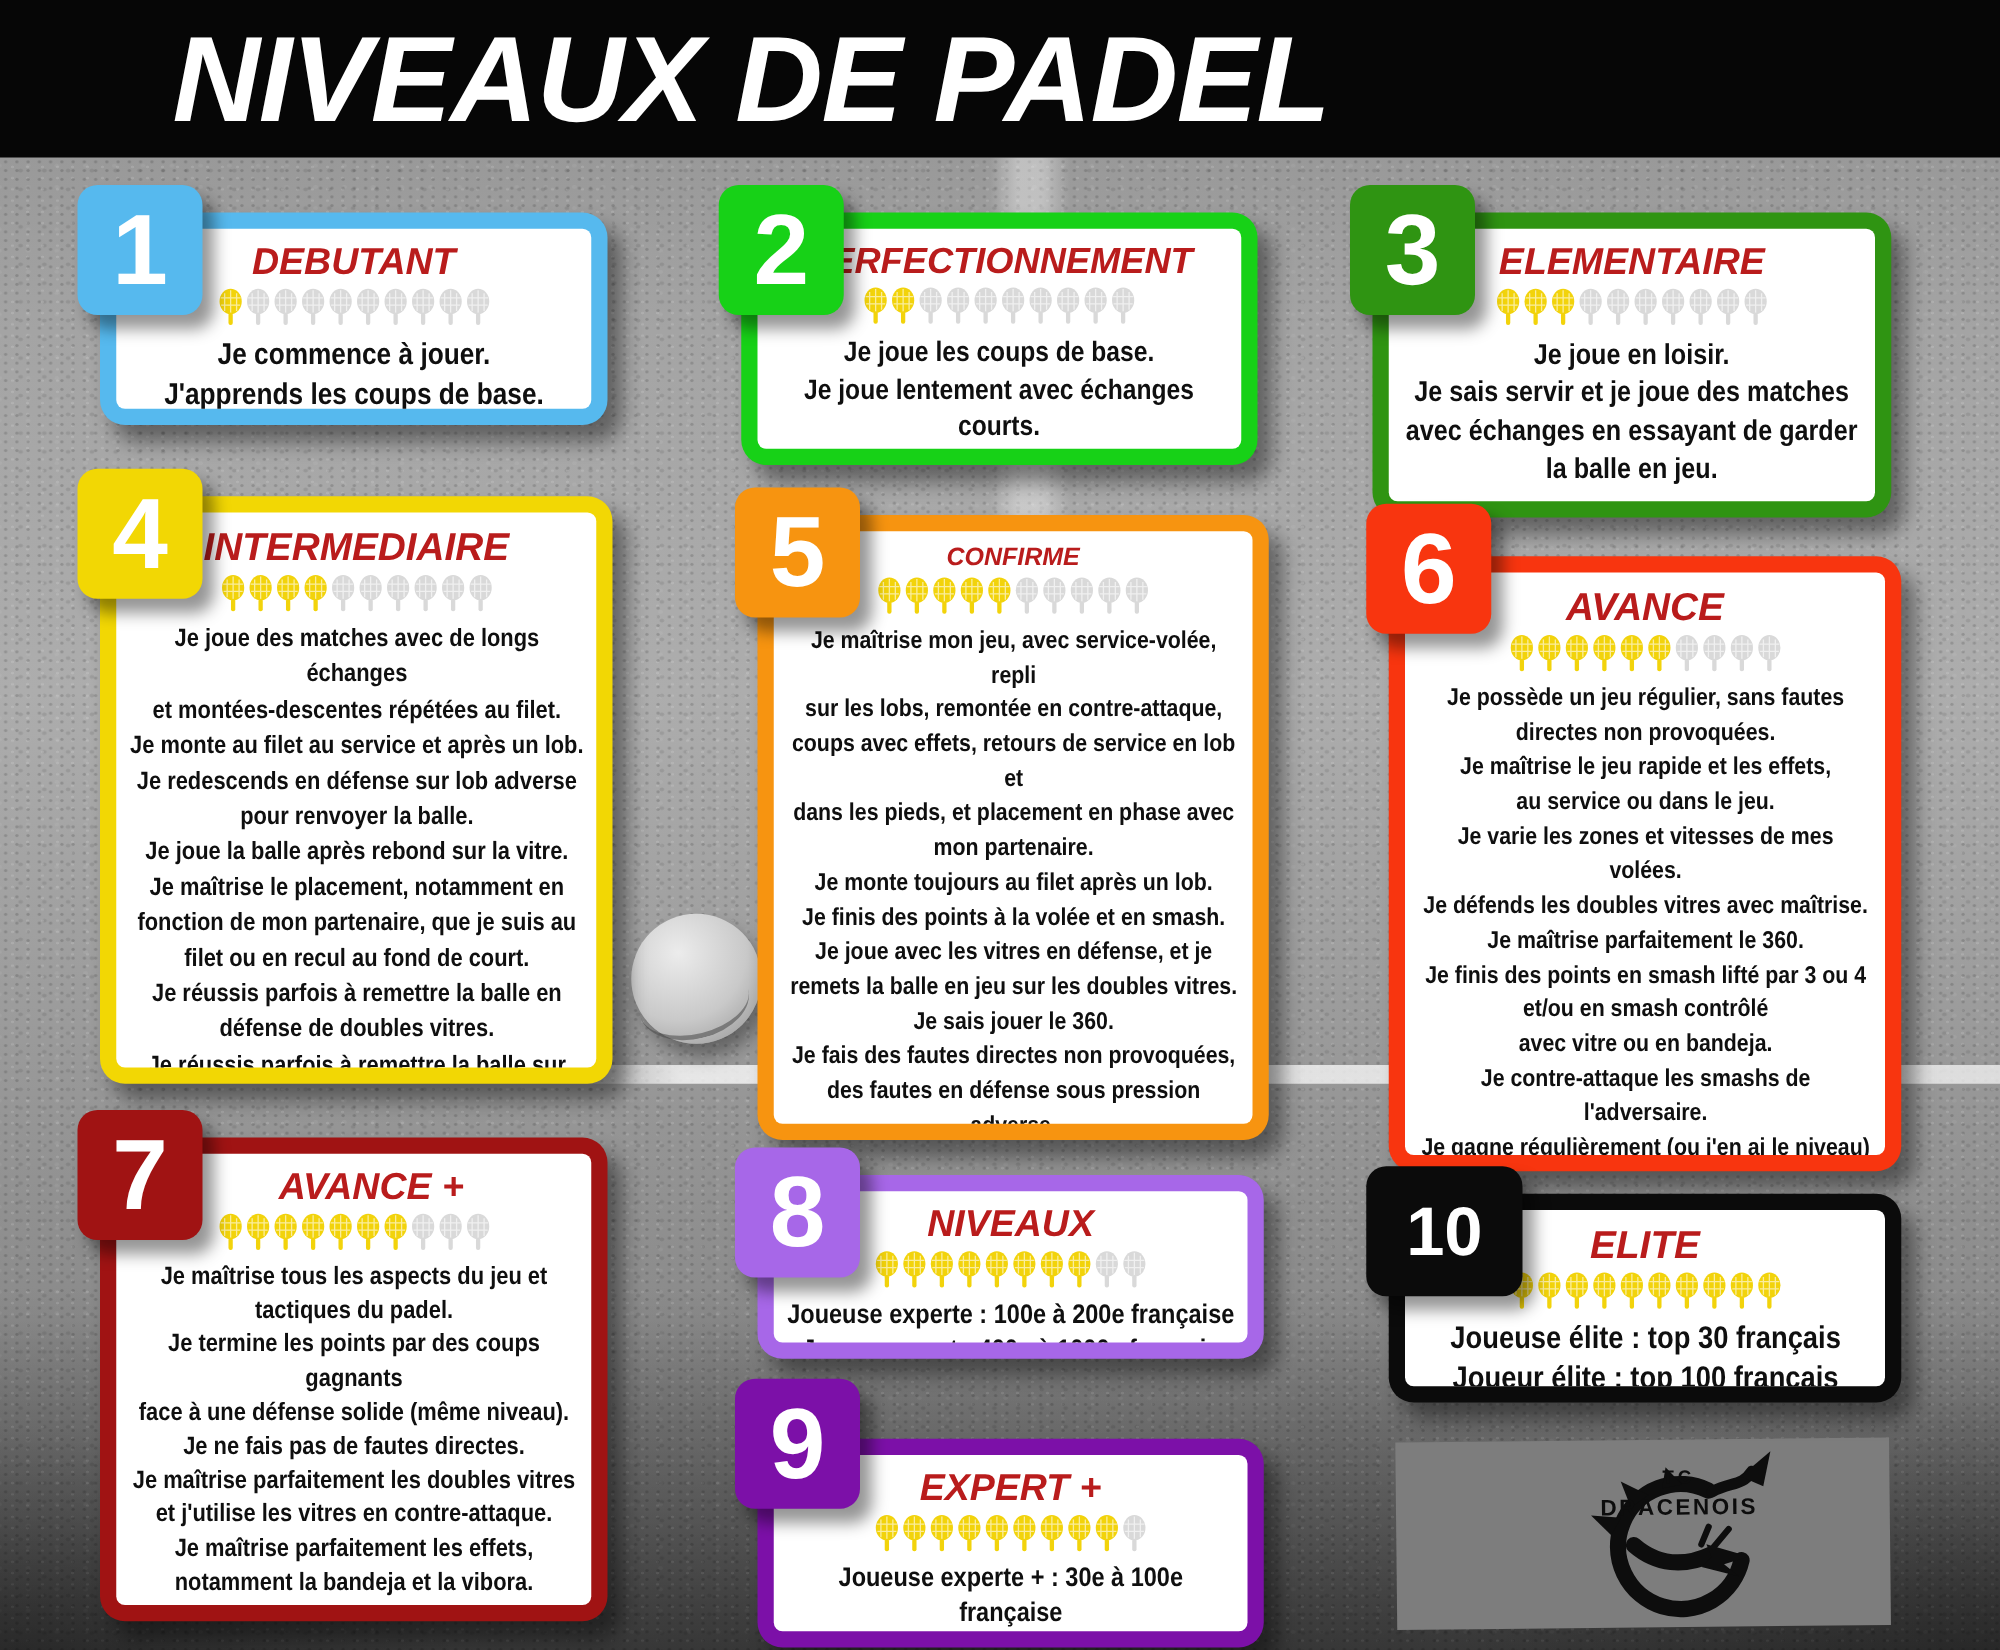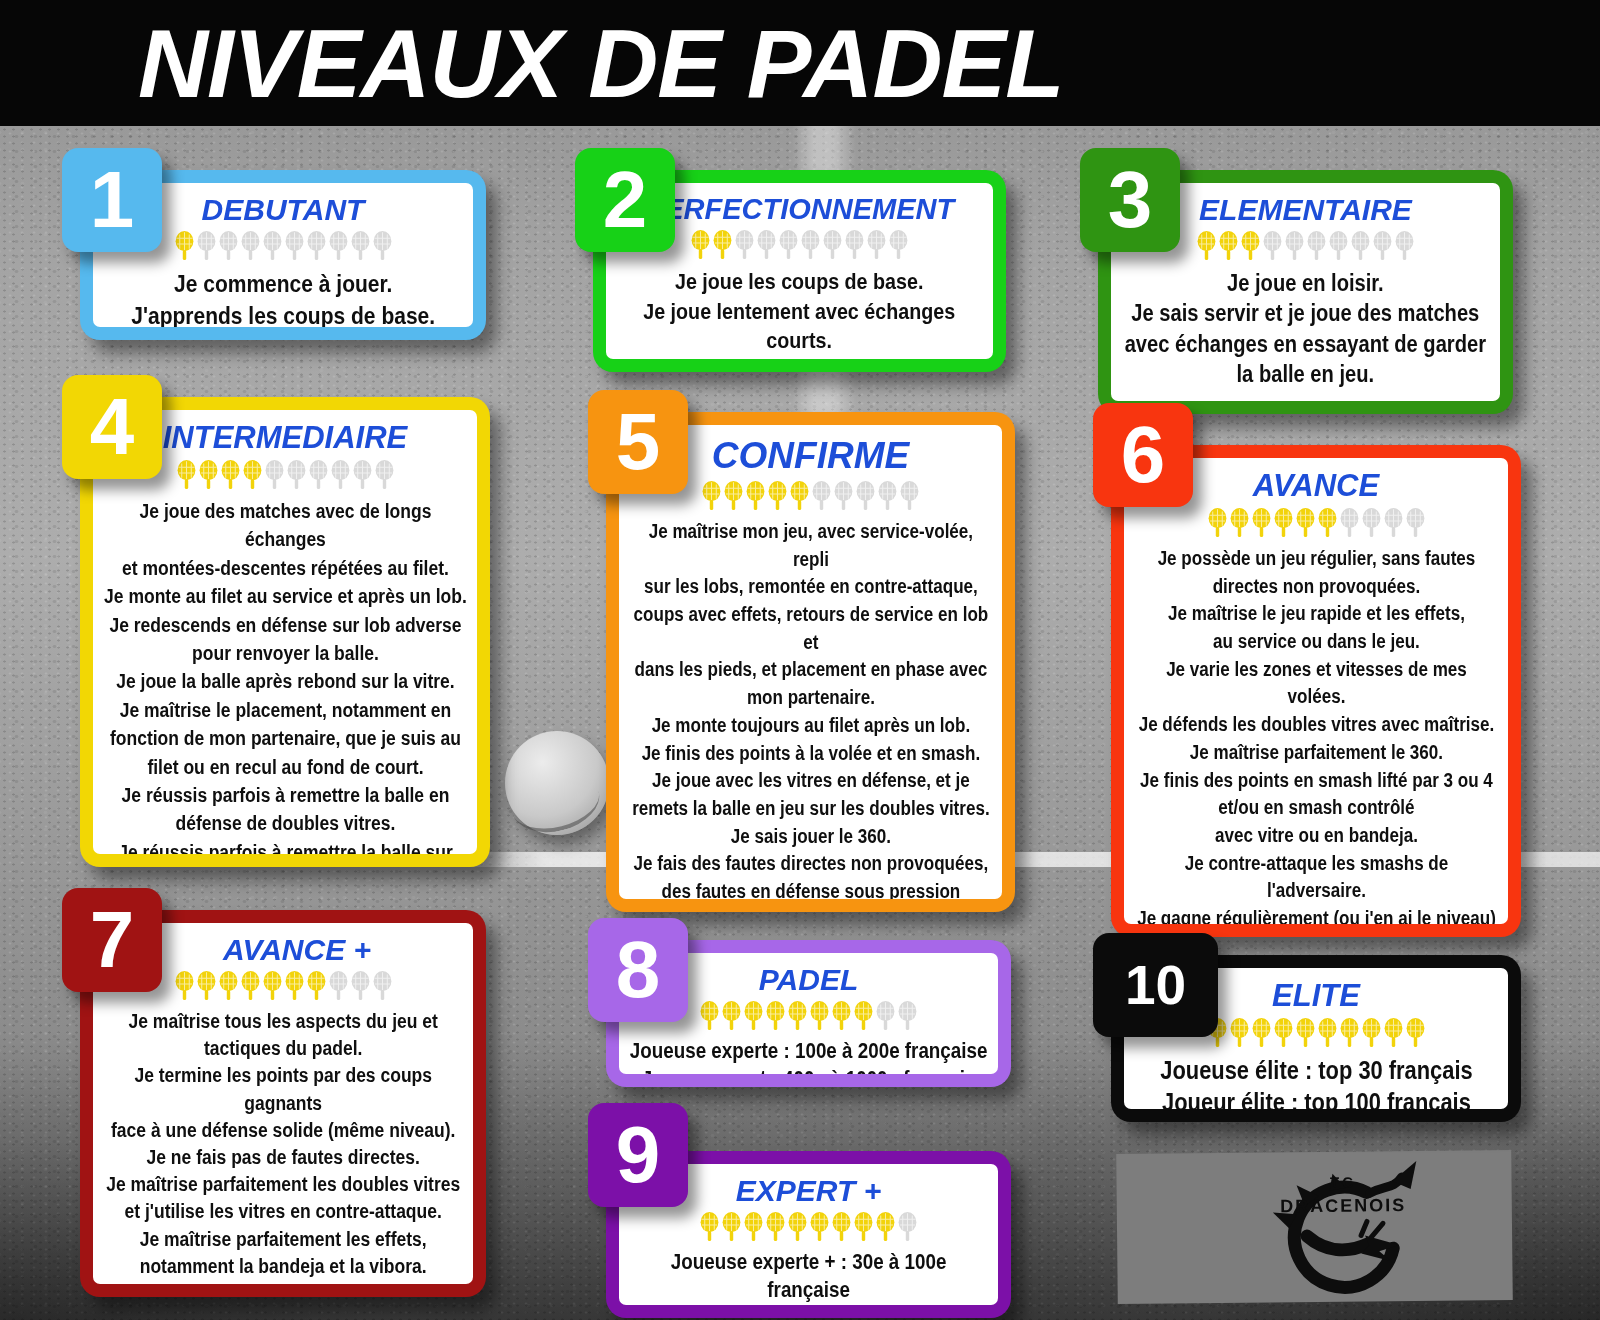--- a/index.html
+++ b/index.html
@@ -36,21 +36,21 @@
     font-size:97px;font-weight:bold;font-style:italic;color:#ffffff;letter-spacing:-1px;white-space:nowrap;}
 
   
   .card-tab{position:absolute;border-radius:16px;z-index:4;display:flex;align-items:center;justify-content:center;
     box-shadow:9px 11px 13px rgba(0,0,0,.42);}
   .card-num{color:#fff;font-weight:bold;line-height:1;}
   .card-body{position:absolute;border-radius:20px;z-index:3;padding:13px;box-sizing:border-box;
     box-shadow:11px 13px 16px rgba(0,0,0,.42);}
   .card-panel{background:#ffffff;border-radius:7px;width:100%;height:100%;box-sizing:border-box;
     display:flex;flex-direction:column;align-items:center;padding:8px 10px;overflow:hidden;}
-  .card-title{font-style:italic;font-weight:bold;color:#1d4ed8;white-space:nowrap;margin-top:2px;}
+  .card-title{font-style:italic;font-weight:bold;color:#b91c1c;white-space:nowrap;margin-top:2px;}
   .rackets{display:flex;gap:1px;margin:3px 0 2px;flex:none;}
   .racket{width:21px;height:31px;}
   .card-desc{font-weight:bold;color:#0f0f0f;text-align:center;white-space:pre-line;
     width:114%;transform:scaleX(.875);transform-origin:50% 0;margin-top:5px;}
 
   
   .logo-box{position:absolute;left:1117px;top:1152px;width:395px;height:150px;background:#7d7d7d;
     z-index:2;transform:rotate(-.6deg);}
   .logo-text{position:absolute;text-align:center;font-weight:bold;color:#0d0d0d;width:100%;}
   .logo-tc{top:22px;font-size:15px;letter-spacing:3px;padding-left:58px;box-sizing:border-box;}
@@ -257,21 +257,21 @@
 Je réussis parfois à remettre la balle sur 360.
 Je fais des fautes directes non provoquées.</div>
     </div>
   </div>
 
   <div class="card-tab" style="left: 588px; top: 390px; width: 100px; height: 104px; background: rgb(247, 148, 16);">
     <div class="card-num" style="font-size: 80px;">5</div>
   </div>
   <div class="card-body" style="left: 606px; top: 412px; width: 409px; height: 500px; background: rgb(247, 148, 16);">
     <div class="card-panel">
-      <div class="card-title" style="font-size: 37px;">CONFIRME</div>
+      <div class="card-title" style="font-size: 20px;">CONFIRME</div>
       <div class="rackets">
             <svg class="racket" viewBox="0 0 22 32" style="fill: rgb(242, 211, 11);">
               <use href="#racket-sym" xlink:href="#racket-sym"></use>
             </svg>
             <svg class="racket" viewBox="0 0 22 32" style="fill: rgb(242, 211, 11);">
               <use href="#racket-sym" xlink:href="#racket-sym"></use>
             </svg>
             <svg class="racket" viewBox="0 0 22 32" style="fill: rgb(242, 211, 11);">
               <use href="#racket-sym" xlink:href="#racket-sym"></use>
             </svg>
@@ -420,21 +420,21 @@
 Je gagne des matches lors des tournois de
 catégorie supérieure, P500, P1000.</div>
     </div>
   </div>
 
   <div class="card-tab" style="left: 588px; top: 918px; width: 100px; height: 104px; background: rgb(167, 103, 232);">
     <div class="card-num" style="font-size: 80px;">8</div>
   </div>
   <div class="card-body" style="left: 606px; top: 940px; width: 405px; height: 147px; background: rgb(167, 103, 232);">
     <div class="card-panel">
-      <div class="card-title" style="font-size: 30px;">PADEL</div>
+      <div class="card-title" style="font-size: 30px;">NIVEAUX</div>
       <div class="rackets">
             <svg class="racket" viewBox="0 0 22 32" style="fill: rgb(242, 211, 11);">
               <use href="#racket-sym" xlink:href="#racket-sym"></use>
             </svg>
             <svg class="racket" viewBox="0 0 22 32" style="fill: rgb(242, 211, 11);">
               <use href="#racket-sym" xlink:href="#racket-sym"></use>
             </svg>
             <svg class="racket" viewBox="0 0 22 32" style="fill: rgb(242, 211, 11);">
               <use href="#racket-sym" xlink:href="#racket-sym"></use>
             </svg>

